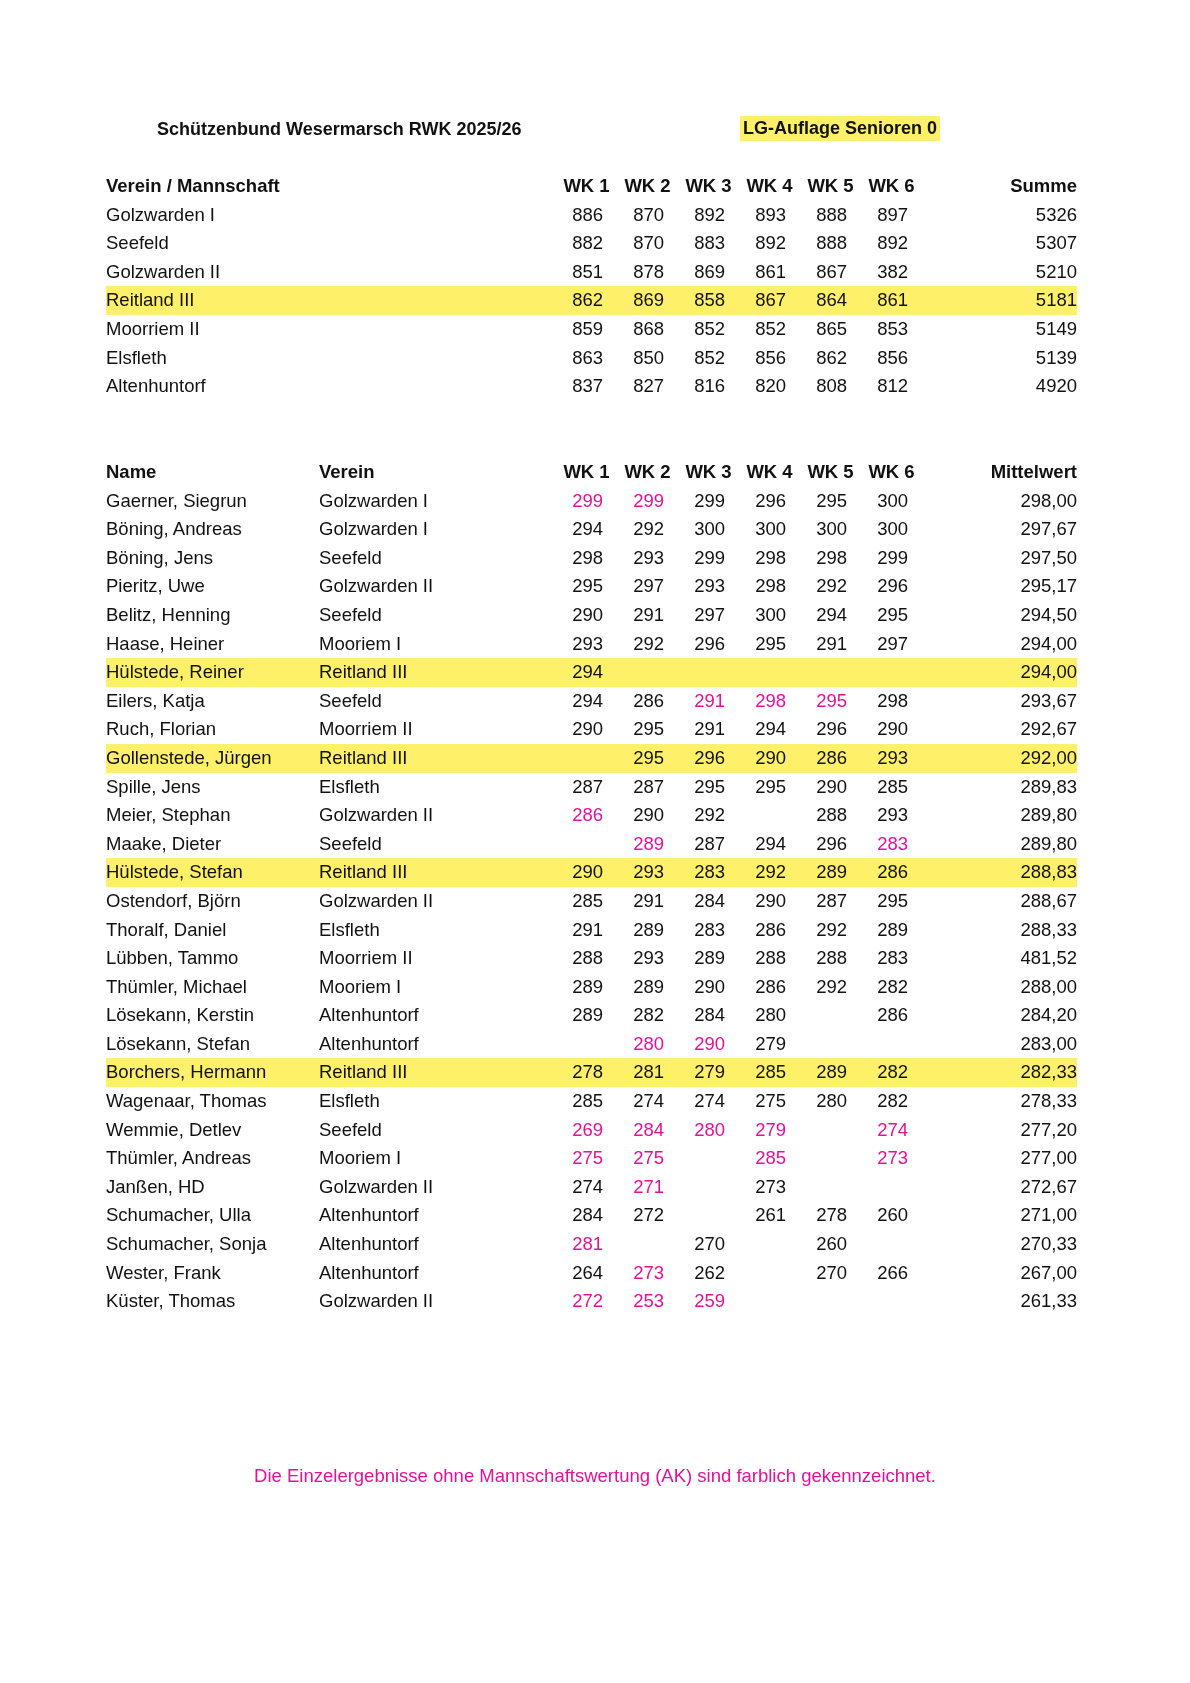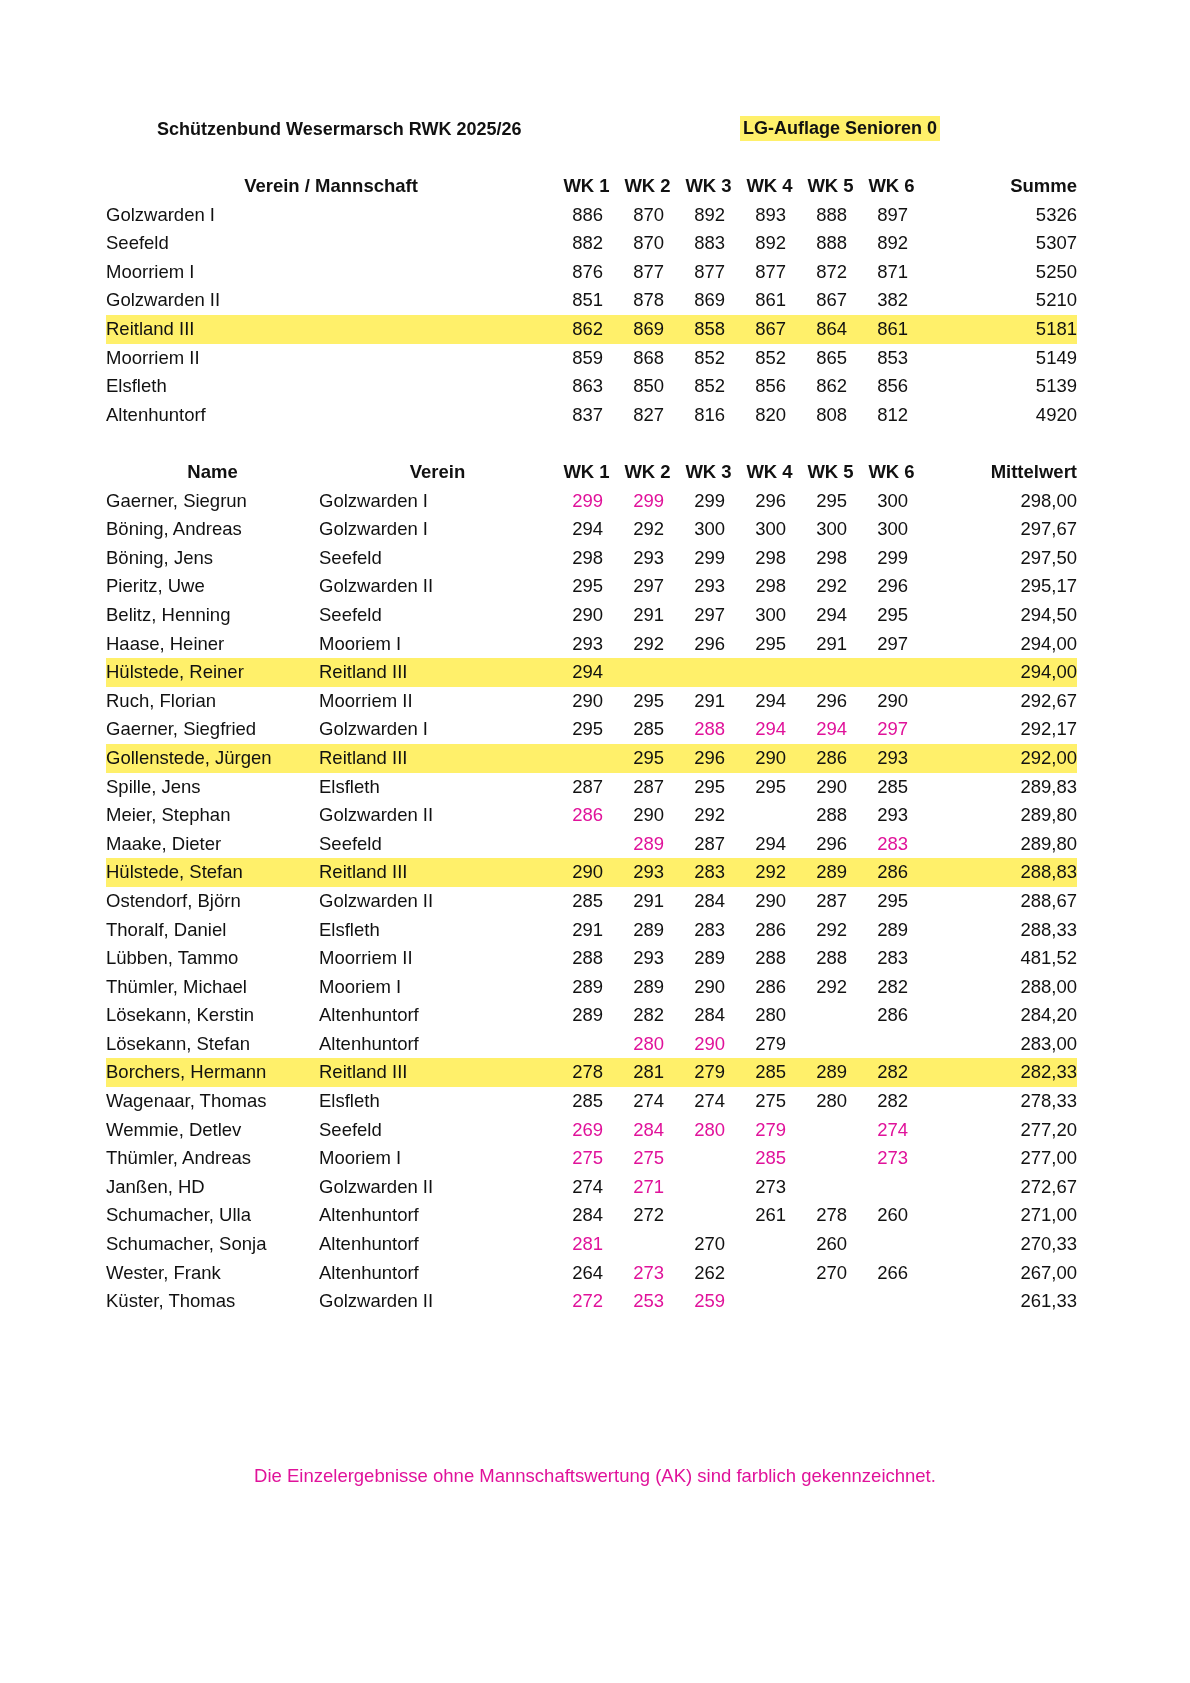--- a/index.html
+++ b/index.html
@@ -3,21 +3,21 @@
 <meta charset="utf-8">
 <style>
   html, body { margin: 0; padding: 0; background: #ffffff; }
   body { width: 1190px; height: 1683px; position: relative; overflow: hidden;
          font-family: "Liberation Sans", "DejaVu Sans", sans-serif; color: #111111; }
   .title { position: absolute; left: 157px; top: 117px; font-size: 18px; font-weight: bold; line-height: 24px; }
   .subtitle { position: absolute; left: 740px; top: 116px; font-size: 18px; font-weight: bold; line-height: 25px;
               background: #fff06a; padding: 0 3px; }
   table { position: absolute; left: 106px; width: 971px; border-collapse: collapse; table-layout: fixed; font-size: 18.5px; }
   td, th { padding: 0; height: 28.6px; line-height: 28.6px; white-space: nowrap; overflow: hidden; }
-  th { font-weight: bold; text-align: center; }
+  th { font-weight: bold; text-align: left; }
   .num { text-align: right; }
   th.num { text-align: center; }
   tr.hl td { background: #fff06a; }
   .ak { color: #e0129a; }
   #teams { top: 172px; }
   #players { top: 458px; }
   .note { position: absolute; left: 0; width: 1190px; top: 1463px; text-align: center; font-size: 18.5px; color: #e0129a; line-height: 26px; }
 </style>
 </head>
 <body>
@@ -63,30 +63,20 @@
         <td>Seefeld</td>
         <td class="num" style="padding-right:14px">882</td>
         <td class="num" style="padding-right:14px">870</td>
         <td class="num" style="padding-right:14px">883</td>
         <td class="num" style="padding-right:14px">892</td>
         <td class="num" style="padding-right:14px">888</td>
         <td class="num" style="padding-right:14px">892</td>
         <td class="num">5307</td>
       </tr>
       <tr>
-        <td>Moorriem I</td>
-        <td class="num" style="padding-right:14px">876</td>
-        <td class="num" style="padding-right:14px">877</td>
-        <td class="num" style="padding-right:14px">877</td>
-        <td class="num" style="padding-right:14px">877</td>
-        <td class="num" style="padding-right:14px">872</td>
-        <td class="num" style="padding-right:14px">871</td>
-        <td class="num">5250</td>
-      </tr>
-      <tr>
         <td>Golzwarden II</td>
         <td class="num" style="padding-right:14px">851</td>
         <td class="num" style="padding-right:14px">878</td>
         <td class="num" style="padding-right:14px">869</td>
         <td class="num" style="padding-right:14px">861</td>
         <td class="num" style="padding-right:14px">867</td>
         <td class="num" style="padding-right:14px">382</td>
         <td class="num">5210</td>
       </tr>
       <tr class="hl">
@@ -229,40 +219,40 @@
         <td>Reitland III</td>
         <td class="num" style="padding-right:14px">294</td>
         <td class="num" style="padding-right:14px"></td>
         <td class="num" style="padding-right:14px"></td>
         <td class="num" style="padding-right:14px"></td>
         <td class="num" style="padding-right:14px"></td>
         <td class="num" style="padding-right:14px"></td>
         <td class="num">294,00</td>
       </tr>
       <tr>
+        <td>Eilers, Katja</td>
+        <td>Seefeld</td>
+        <td class="num" style="padding-right:14px">294</td>
+        <td class="num" style="padding-right:14px">286</td>
+        <td class="num ak" style="padding-right:14px">291</td>
+        <td class="num ak" style="padding-right:14px">298</td>
+        <td class="num ak" style="padding-right:14px">295</td>
+        <td class="num" style="padding-right:14px">298</td>
+        <td class="num">293,67</td>
+      </tr>
+      <tr>
         <td>Ruch, Florian</td>
         <td>Moorriem II</td>
         <td class="num" style="padding-right:14px">290</td>
         <td class="num" style="padding-right:14px">295</td>
         <td class="num" style="padding-right:14px">291</td>
         <td class="num" style="padding-right:14px">294</td>
         <td class="num" style="padding-right:14px">296</td>
         <td class="num" style="padding-right:14px">290</td>
         <td class="num">292,67</td>
-      </tr>
-      <tr>
-        <td>Gaerner, Siegfried</td>
-        <td>Golzwarden I</td>
-        <td class="num" style="padding-right:14px">295</td>
-        <td class="num" style="padding-right:14px">285</td>
-        <td class="num ak" style="padding-right:14px">288</td>
-        <td class="num ak" style="padding-right:14px">294</td>
-        <td class="num ak" style="padding-right:14px">294</td>
-        <td class="num ak" style="padding-right:14px">297</td>
-        <td class="num">292,17</td>
       </tr>
       <tr class="hl">
         <td>Gollenstede, Jürgen</td>
         <td>Reitland III</td>
         <td class="num" style="padding-right:14px"></td>
         <td class="num" style="padding-right:14px">295</td>
         <td class="num" style="padding-right:14px">296</td>
         <td class="num" style="padding-right:14px">290</td>
         <td class="num" style="padding-right:14px">286</td>
         <td class="num" style="padding-right:14px">293</td>

